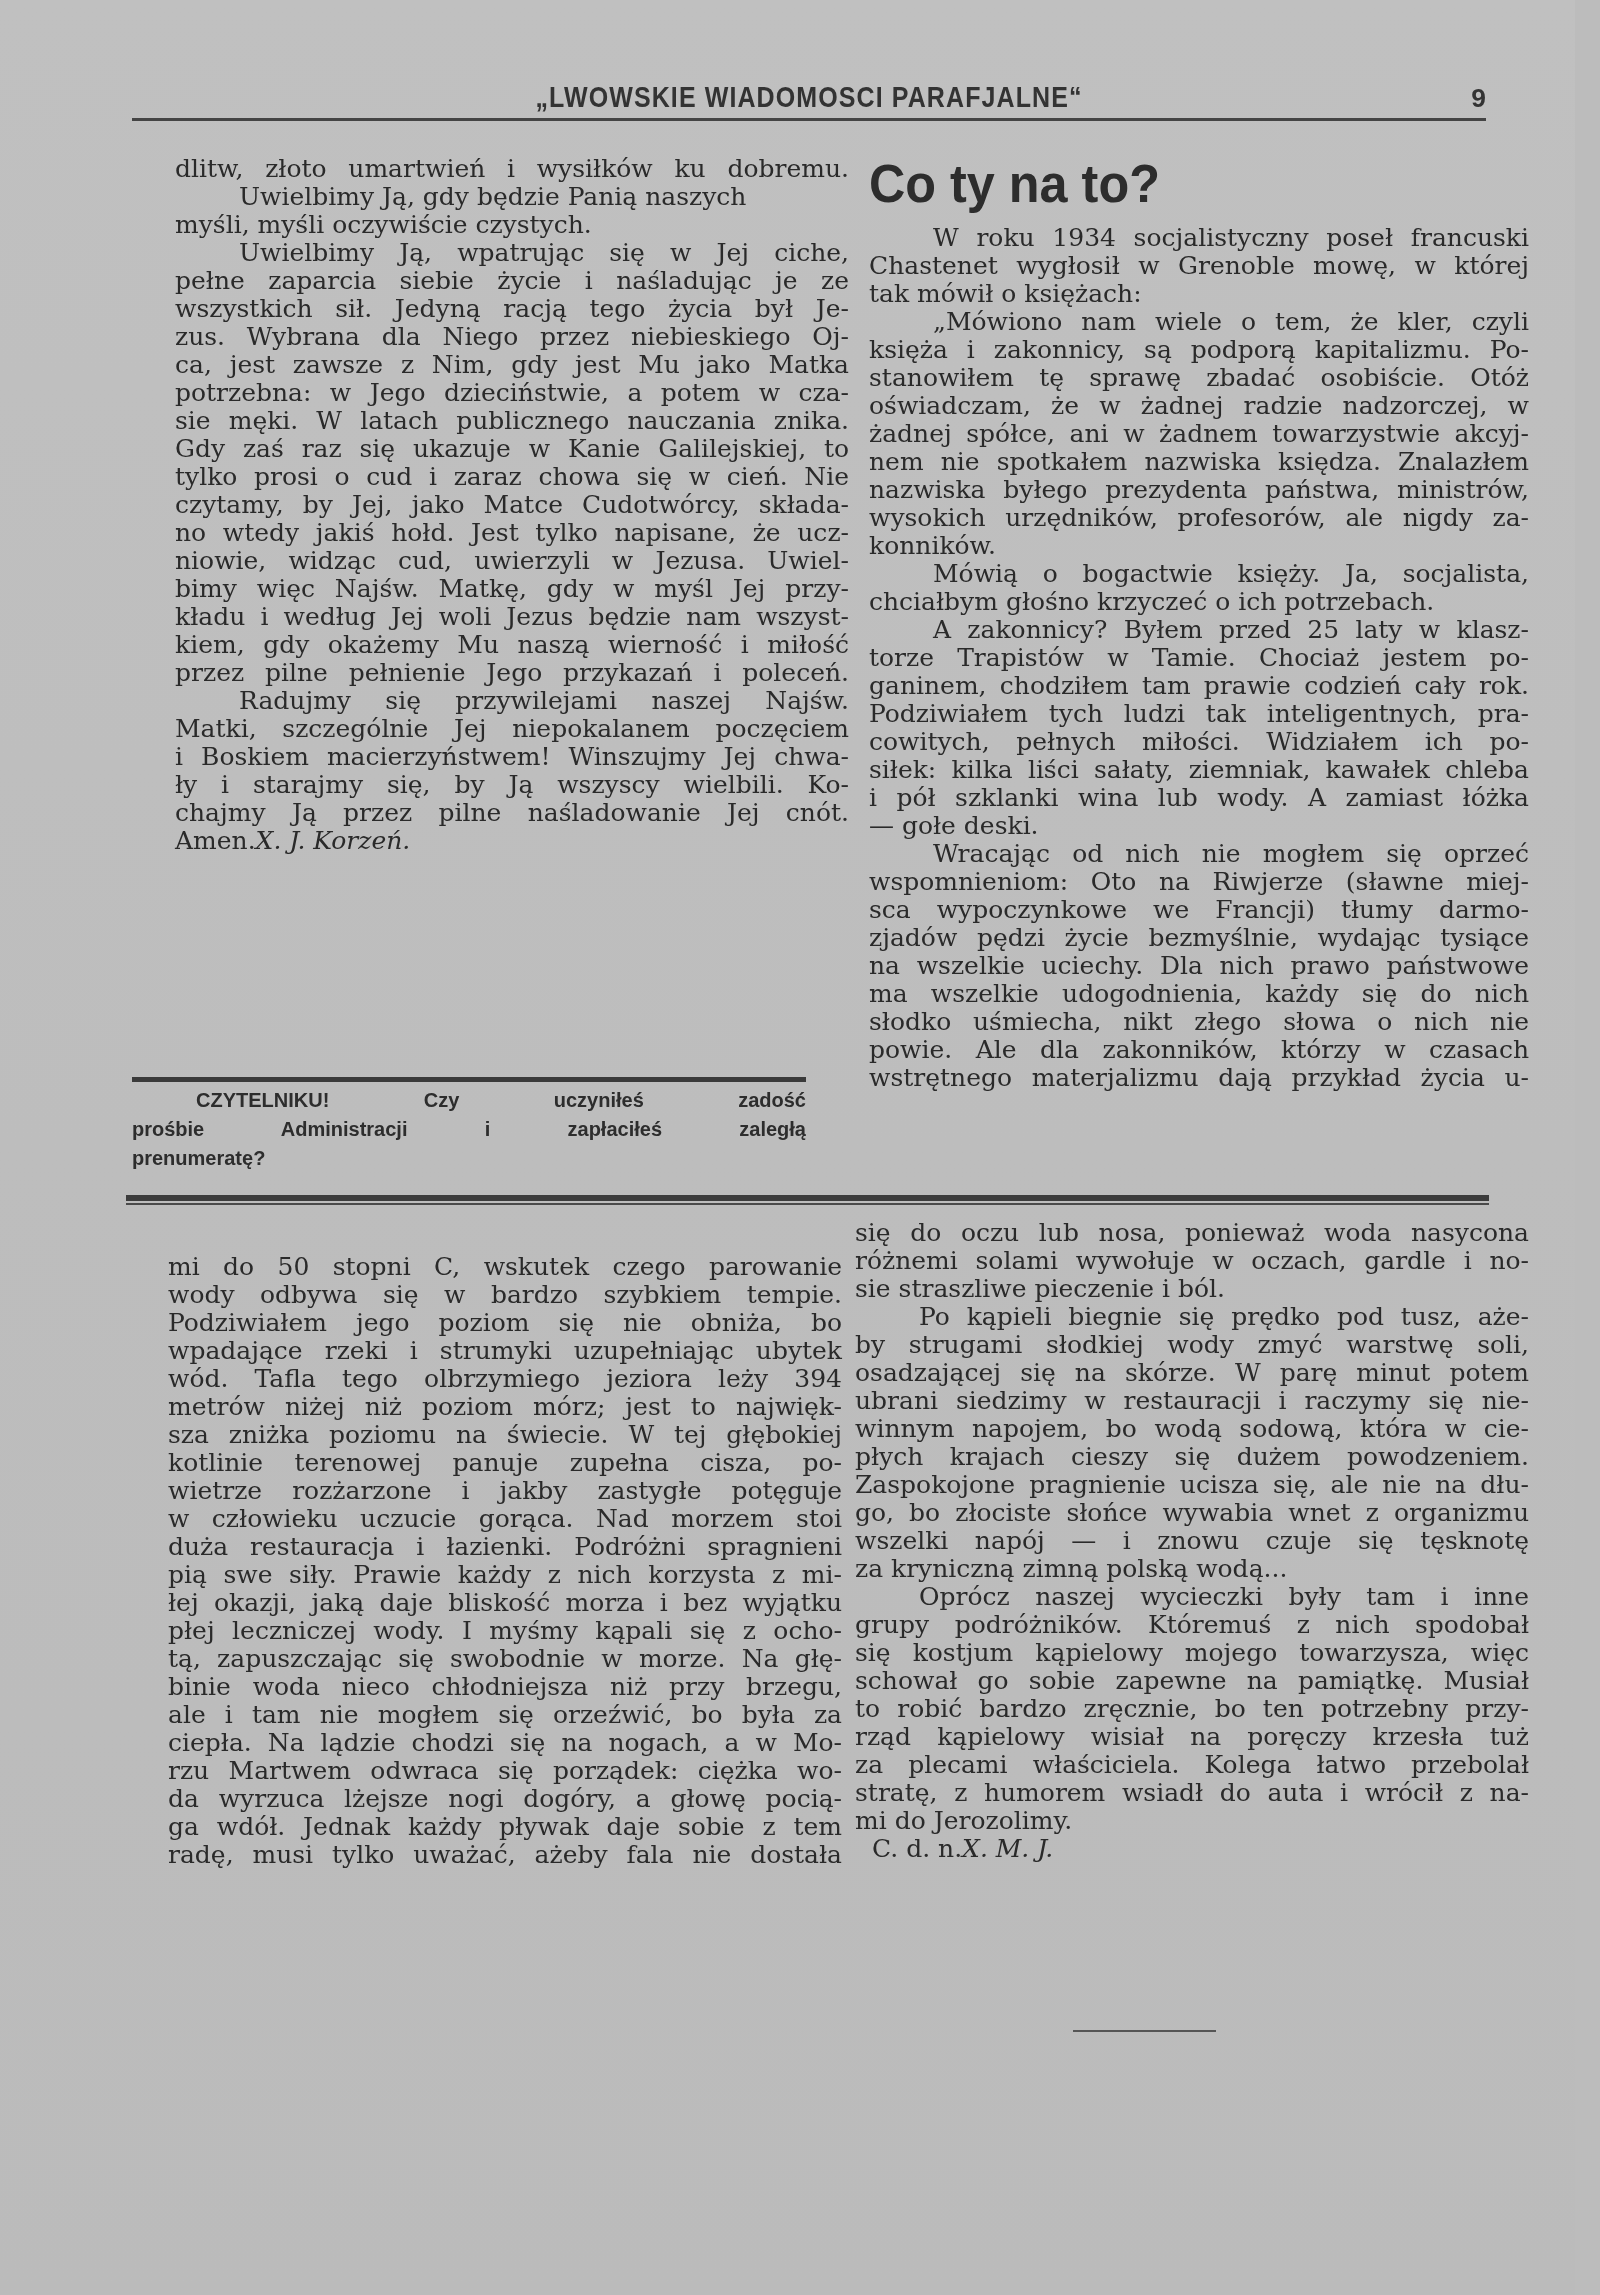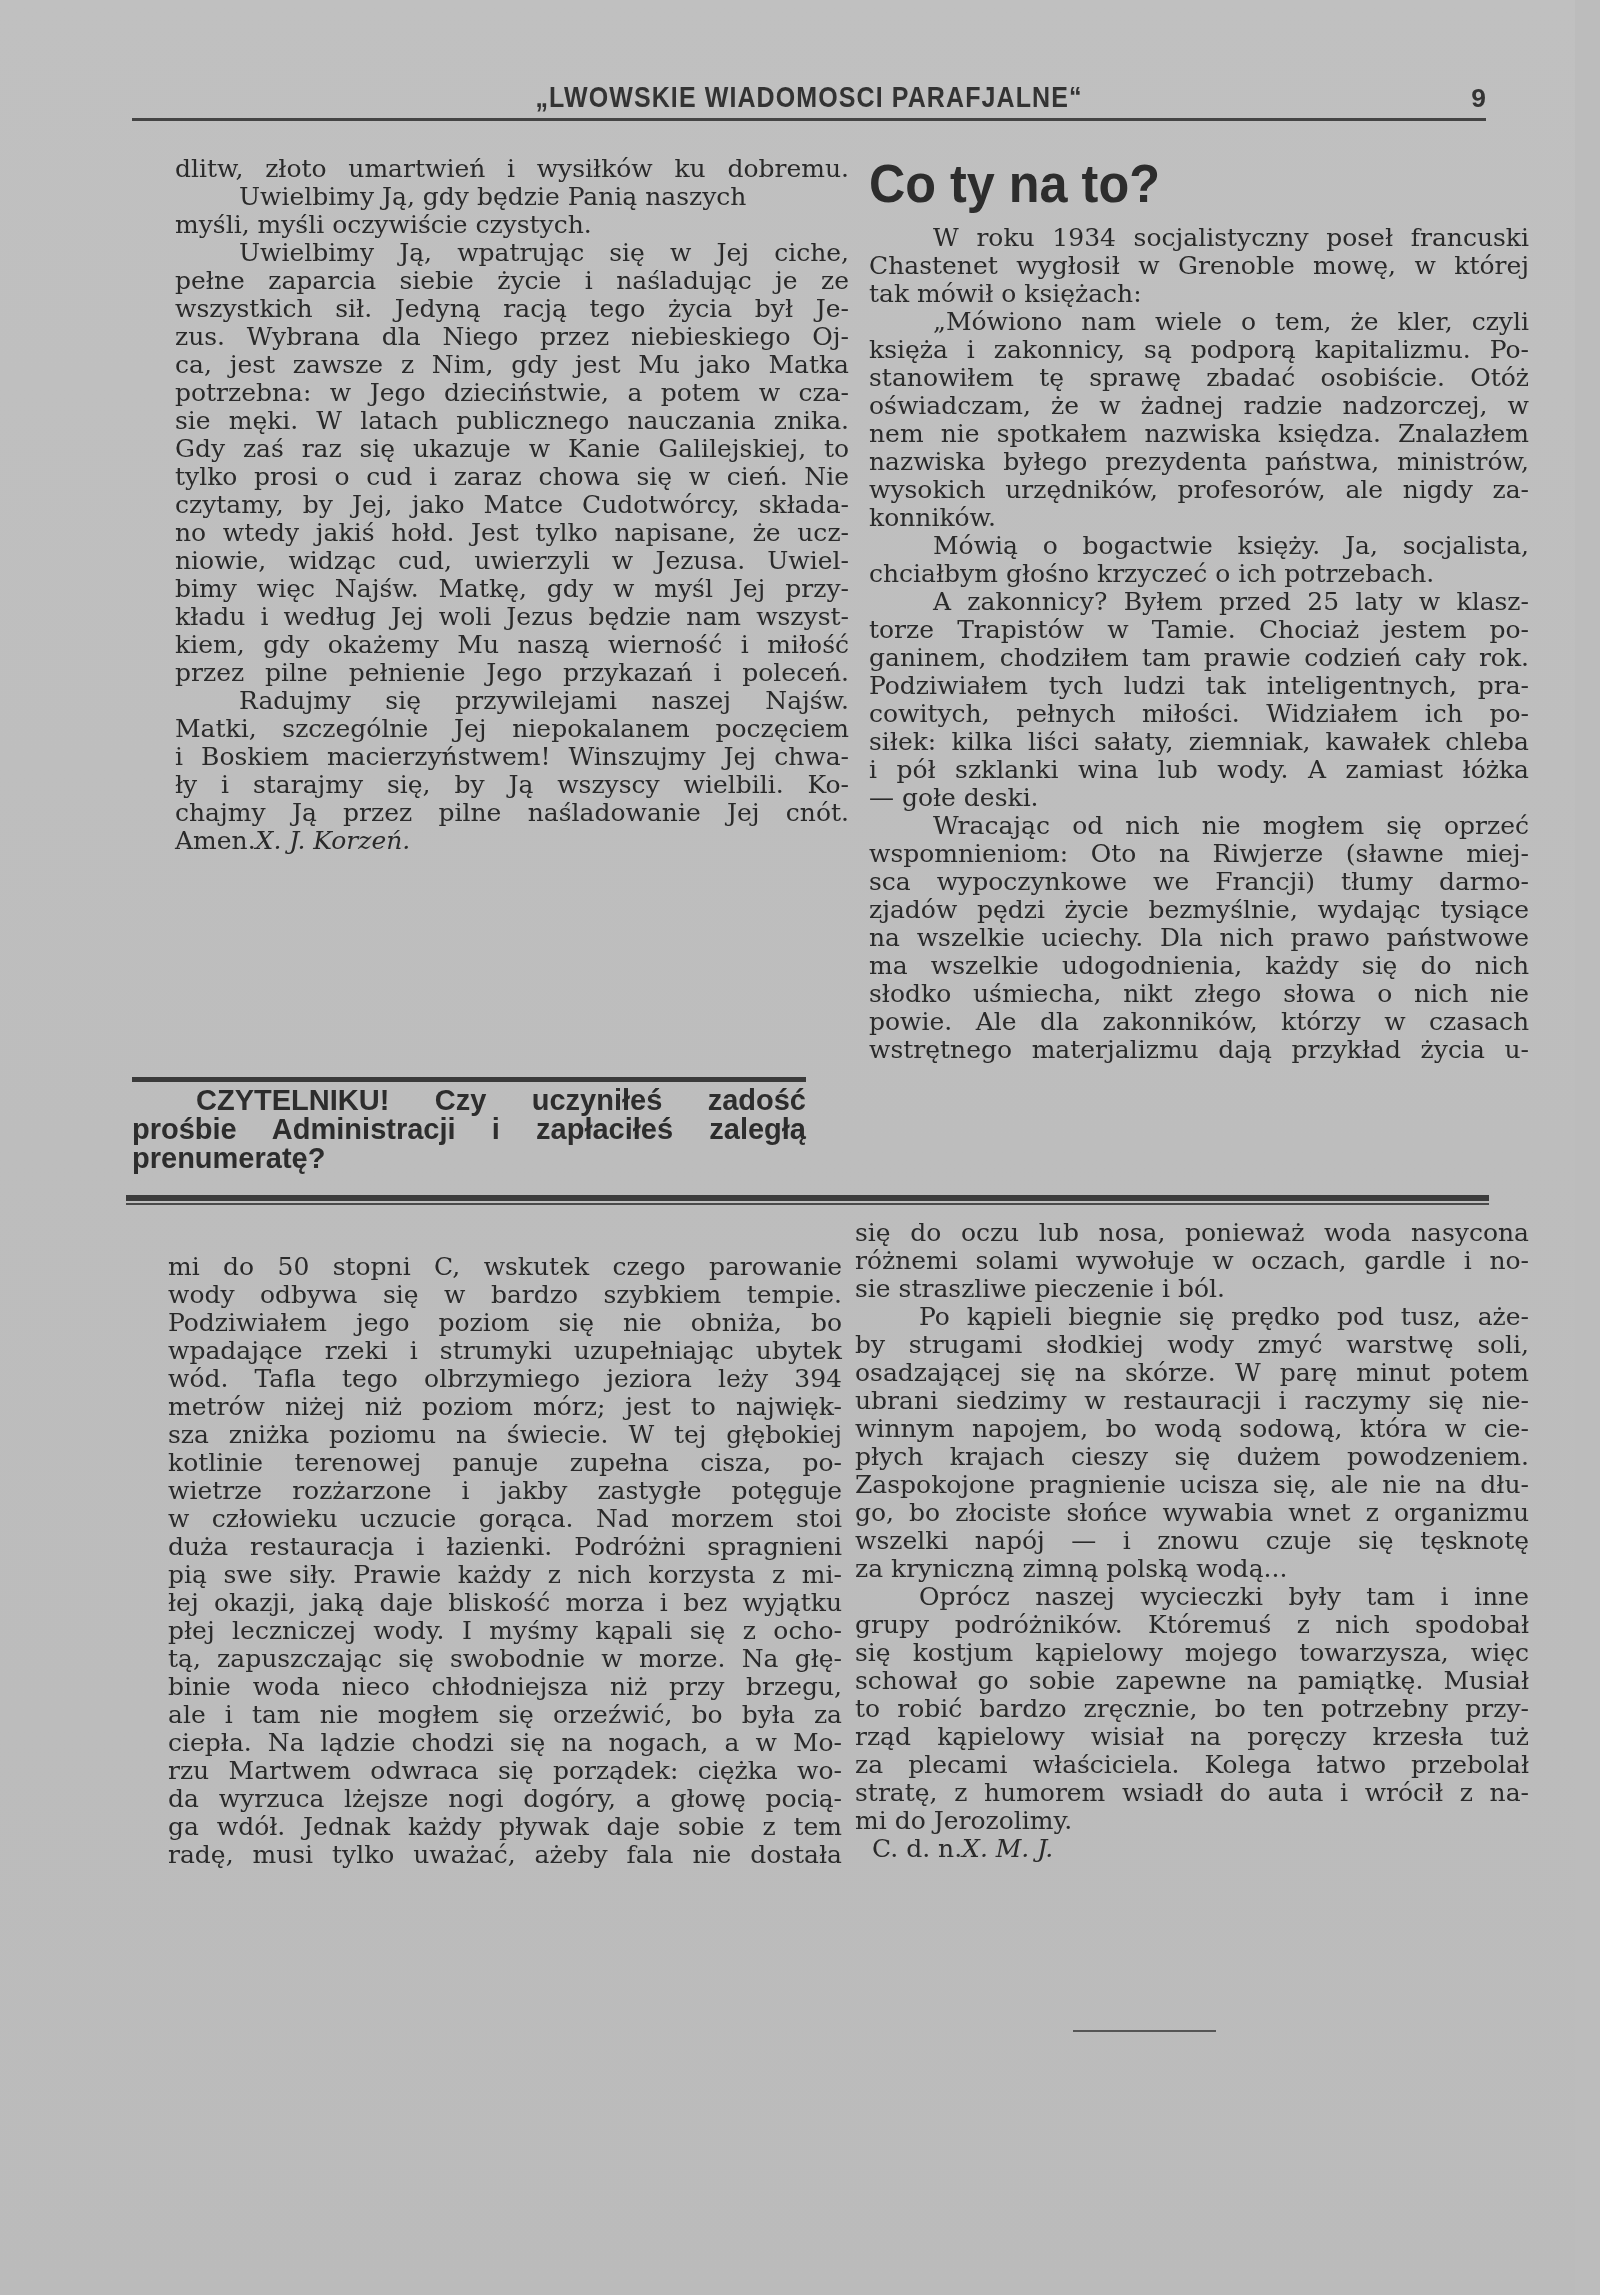--- a/index.html
+++ b/index.html
@@ -37,21 +37,21 @@
     font-family: "Liberation Sans", sans-serif; font-weight: bold;
     font-size: 53px; line-height: 57px; margin: 0 0 11.5px 0; color:#2d2d2d;
     transform: scaleX(0.95); transform-origin: left;
   }
   .signature-row { display: flex; }
   .signature { font-style: italic; }
 
   .notice-rule { position: absolute; left: 132px; top: 1077px; width: 674px; height: 4.6px; background:#3a3a3a; }
   .notice {
     position: absolute; left: 132px; top: 1086px; width: 674px;
-    font-family: "Liberation Sans", sans-serif; font-weight: bold; font-size: 29px; line-height: 29px; color:#2d2d2d;
+    font-family: "Liberation Sans", sans-serif; font-weight: bold; font-size: 20px; line-height: 29px; color:#2d2d2d;
   }
   .notice .line { display:block; text-align: justify; text-align-last: justify; white-space: nowrap; }
   .notice .line.last { text-align-last: left; }
   .notice .first { padding-left: 64px; }
 
   .mid-rule-1 { position: absolute; left: 126px; top: 1195px; width: 1363px; height: 5.7px; background:#3c3c3c; }
   .mid-rule-2 { position: absolute; left: 126px; top: 1203px; width: 1363px; height: 1.7px; background:#4a4a4a; }
 
   .left-bottom { left: 125px; top: 1253px; width: 674px; }
   .right-bottom { left: 812px; top: 1219px; width: 674px; }
@@ -108,20 +108,21 @@
 
   <div class="col right-top">
     <div class="article-title">Co ty na to?</div>
     <span class="line" style="padding-left:64px">W roku 1934 socjalistyczny poseł francuski</span>
     <span class="line">Chastenet wygłosił w Grenoble mowę, w której</span>
     <span class="line last">tak mówił o księżach:</span>
     <span class="line" style="padding-left:64px">„Mówiono nam wiele o tem, że kler, czyli</span>
     <span class="line">księża i zakonnicy, są podporą kapitalizmu. Po-</span>
     <span class="line">stanowiłem tę sprawę zbadać osobiście. Otóż</span>
     <span class="line">oświadczam, że w żadnej radzie nadzorczej, w</span>
+    <span class="line">żadnej spółce, ani w żadnem towarzystwie akcyj-</span>
     <span class="line">nem nie spotkałem nazwiska księdza. Znalazłem</span>
     <span class="line">nazwiska byłego prezydenta państwa, ministrów,</span>
     <span class="line">wysokich urzędników, profesorów, ale nigdy za-</span>
     <span class="line last">konników.</span>
     <span class="line" style="padding-left:64px">Mówią o bogactwie księży. Ja, socjalista,</span>
     <span class="line last">chciałbym głośno krzyczeć o ich potrzebach.</span>
     <span class="line" style="padding-left:64px">A zakonnicy? Byłem przed 25 laty w klasz-</span>
     <span class="line">torze Trapistów w Tamie. Chociaż jestem po-</span>
     <span class="line">ganinem, chodziłem tam prawie codzień cały rok.</span>
     <span class="line">Podziwiałem tych ludzi tak inteligentnych, pra-</span>

